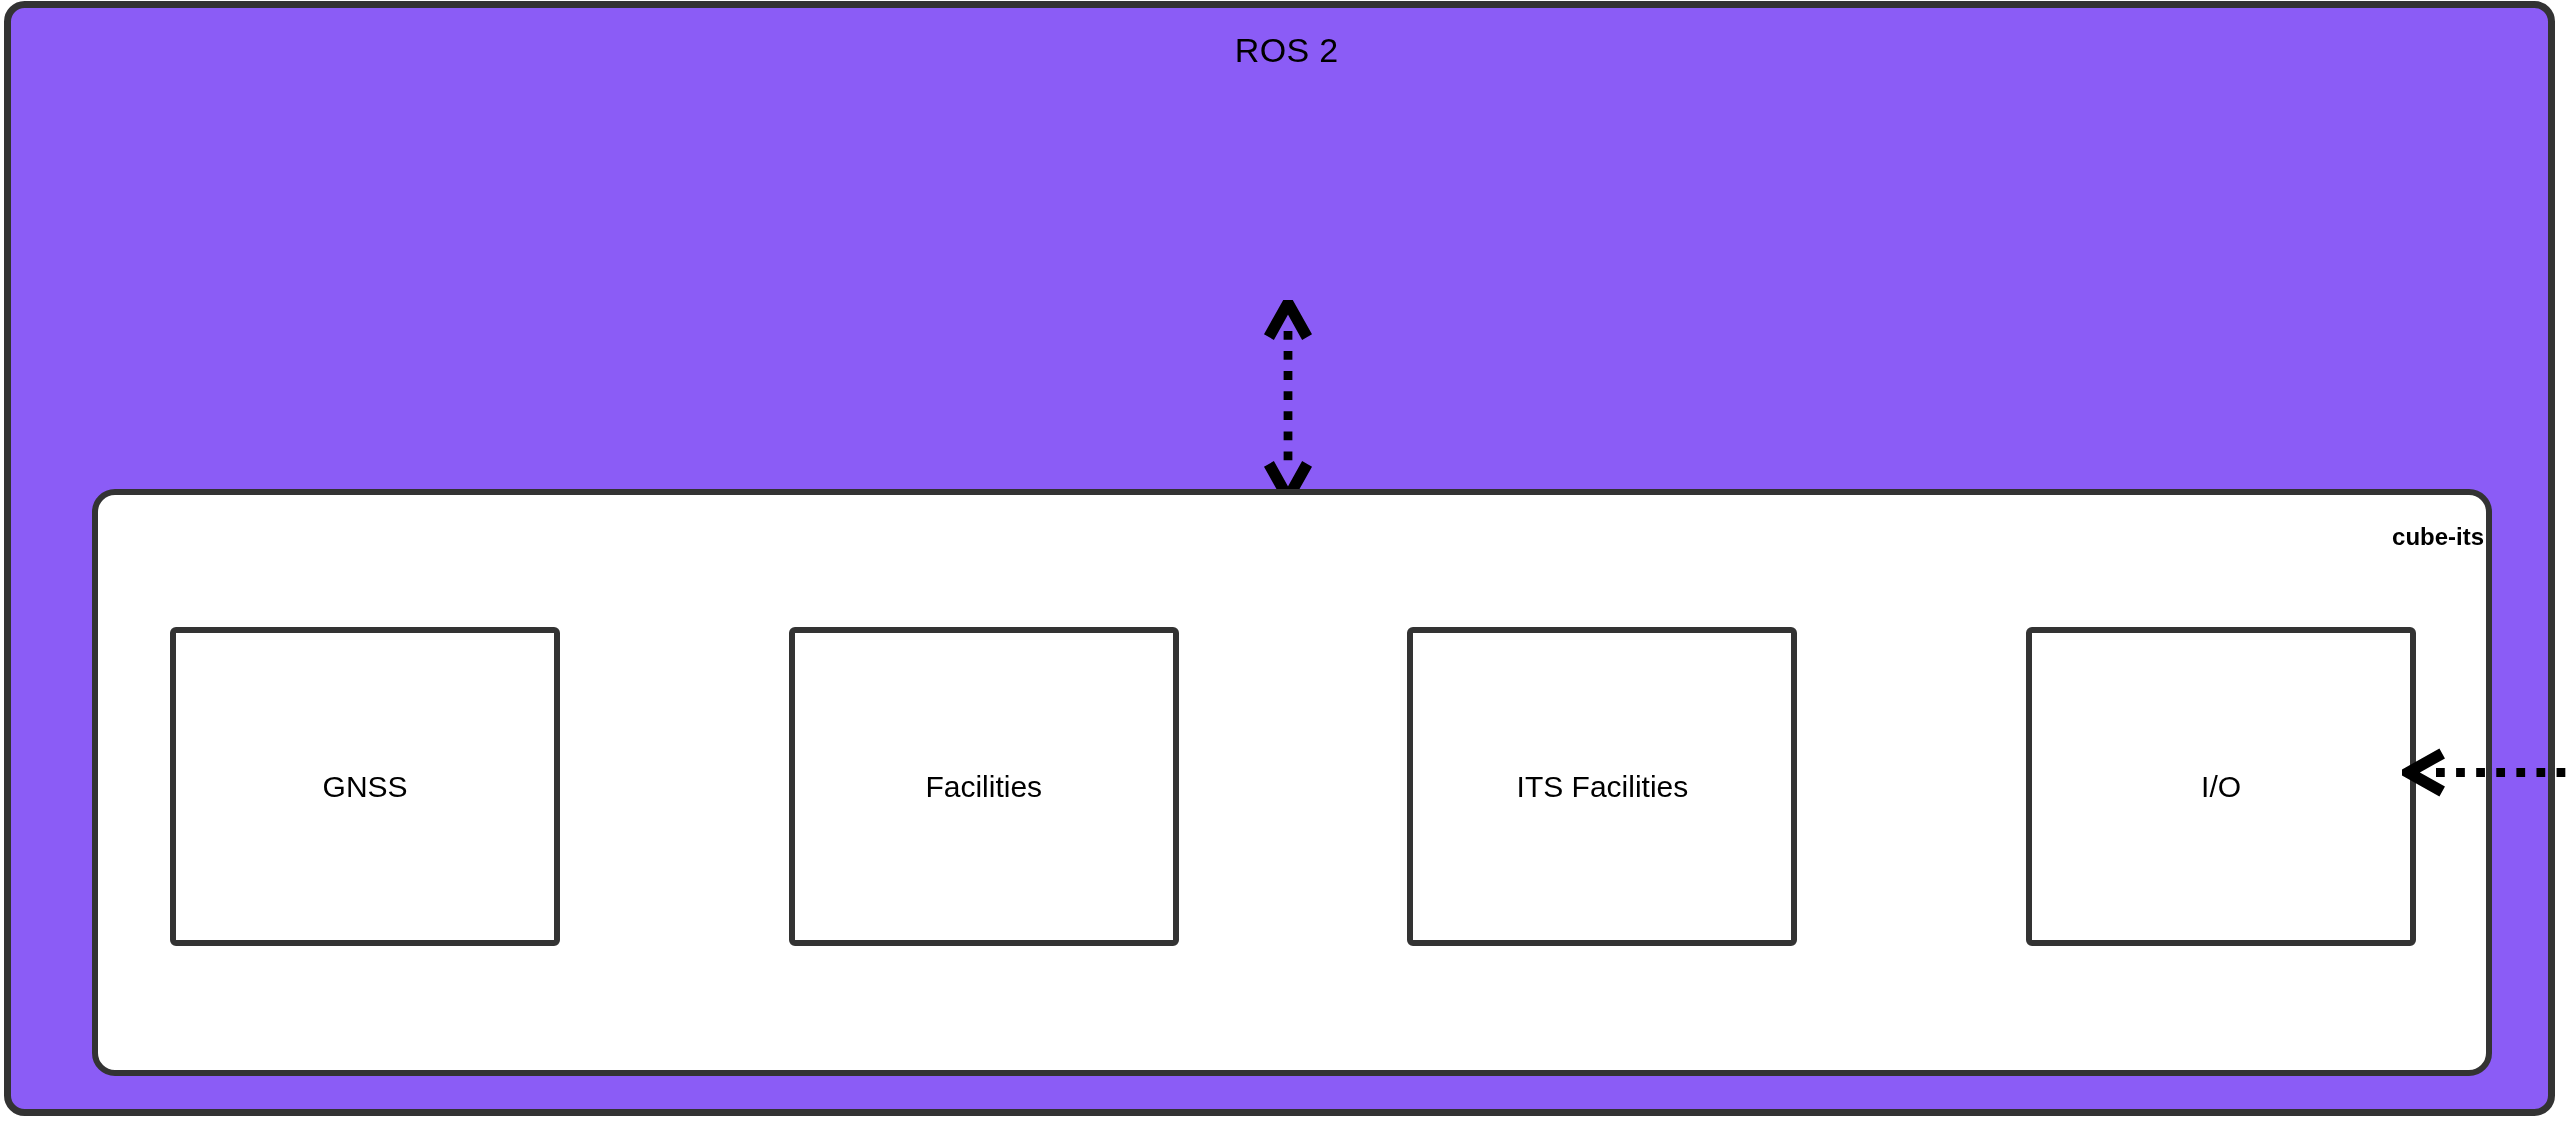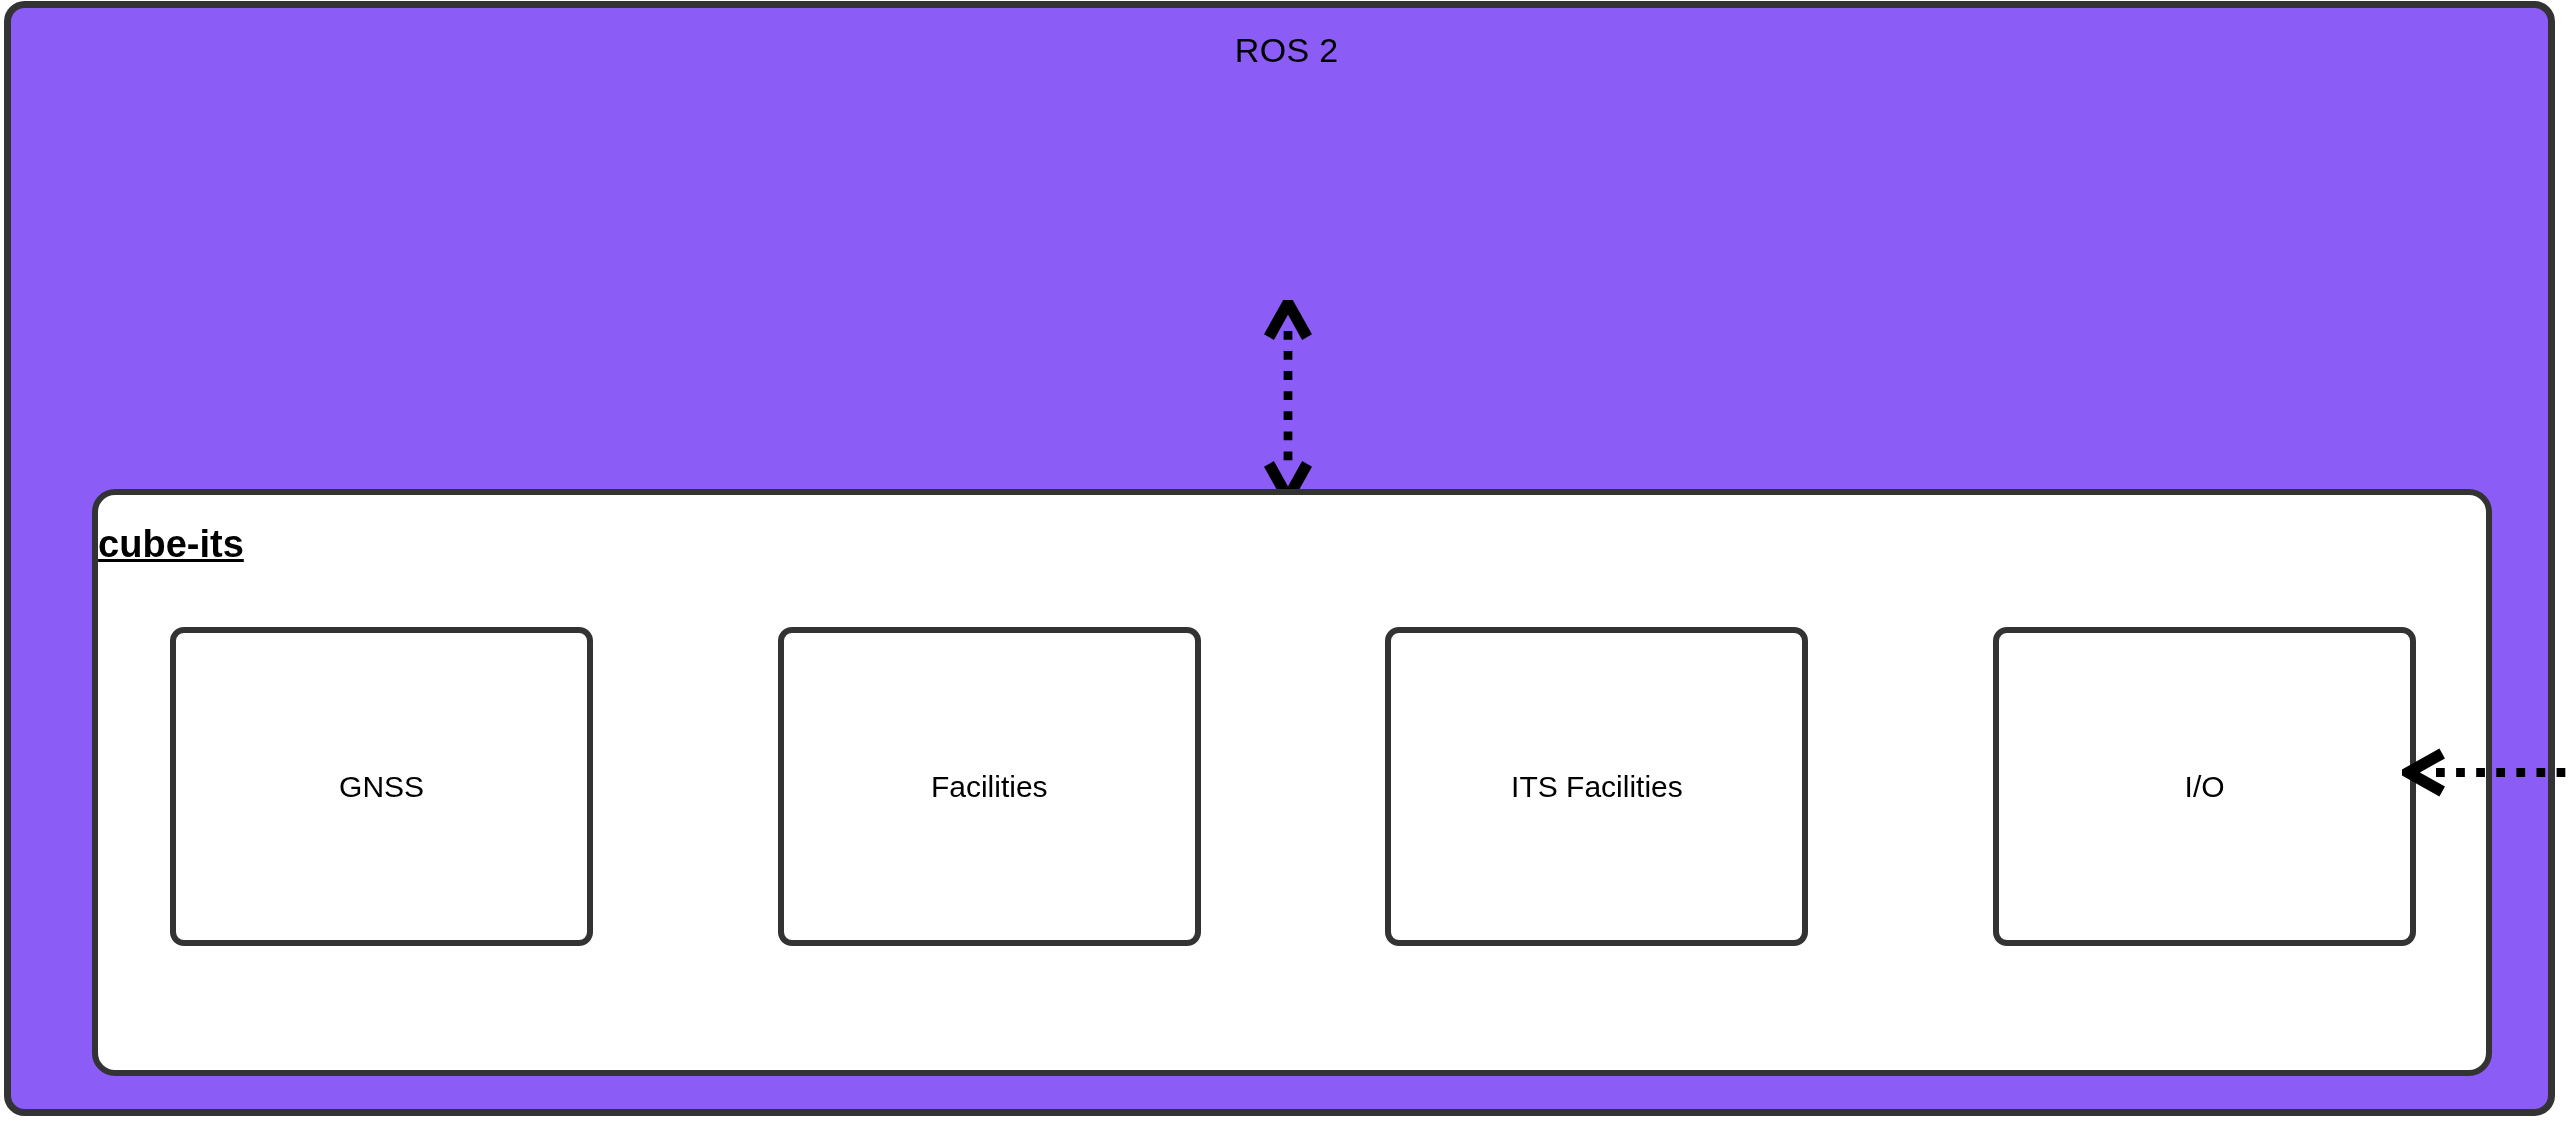--- a/index.html
+++ b/index.html
@@ -85,45 +85,44 @@
     box-sizing: border-box;
     background: #ffffff;
     border: 6.7px solid #333333;
     border-radius: 23px;
   }
   .cubeits-title {
     position: absolute;
     left: 0;
     top: 30px;
     width: 2386px;
-    text-align: left;
-    font-size: 38px;
+    text-align: right;
+    font-size: 24px;
     font-weight: bold;
     color: #000000;
     line-height: 1;
-    text-decoration: underline;
   }
 
   
   .module-row {
     position: absolute;
     left: 72px;
     top: 132px;
     width: 2246px;
     height: 319px;
     display: flex;
     justify-content: space-between;
     align-items: stretch;
   }
   .module-box {
     box-sizing: border-box;
-    width: 423px;
+    width: 390px;
     background: #ffffff;
     border: 6.7px solid #333333;
-    border-radius: 14px;
+    border-radius: 6px;
     display: flex;
     align-items: center;
     justify-content: center;
   }
   .module-label {
     font-size: 30px;
     color: #000000;
     line-height: 1;
     text-align: center;
   }

